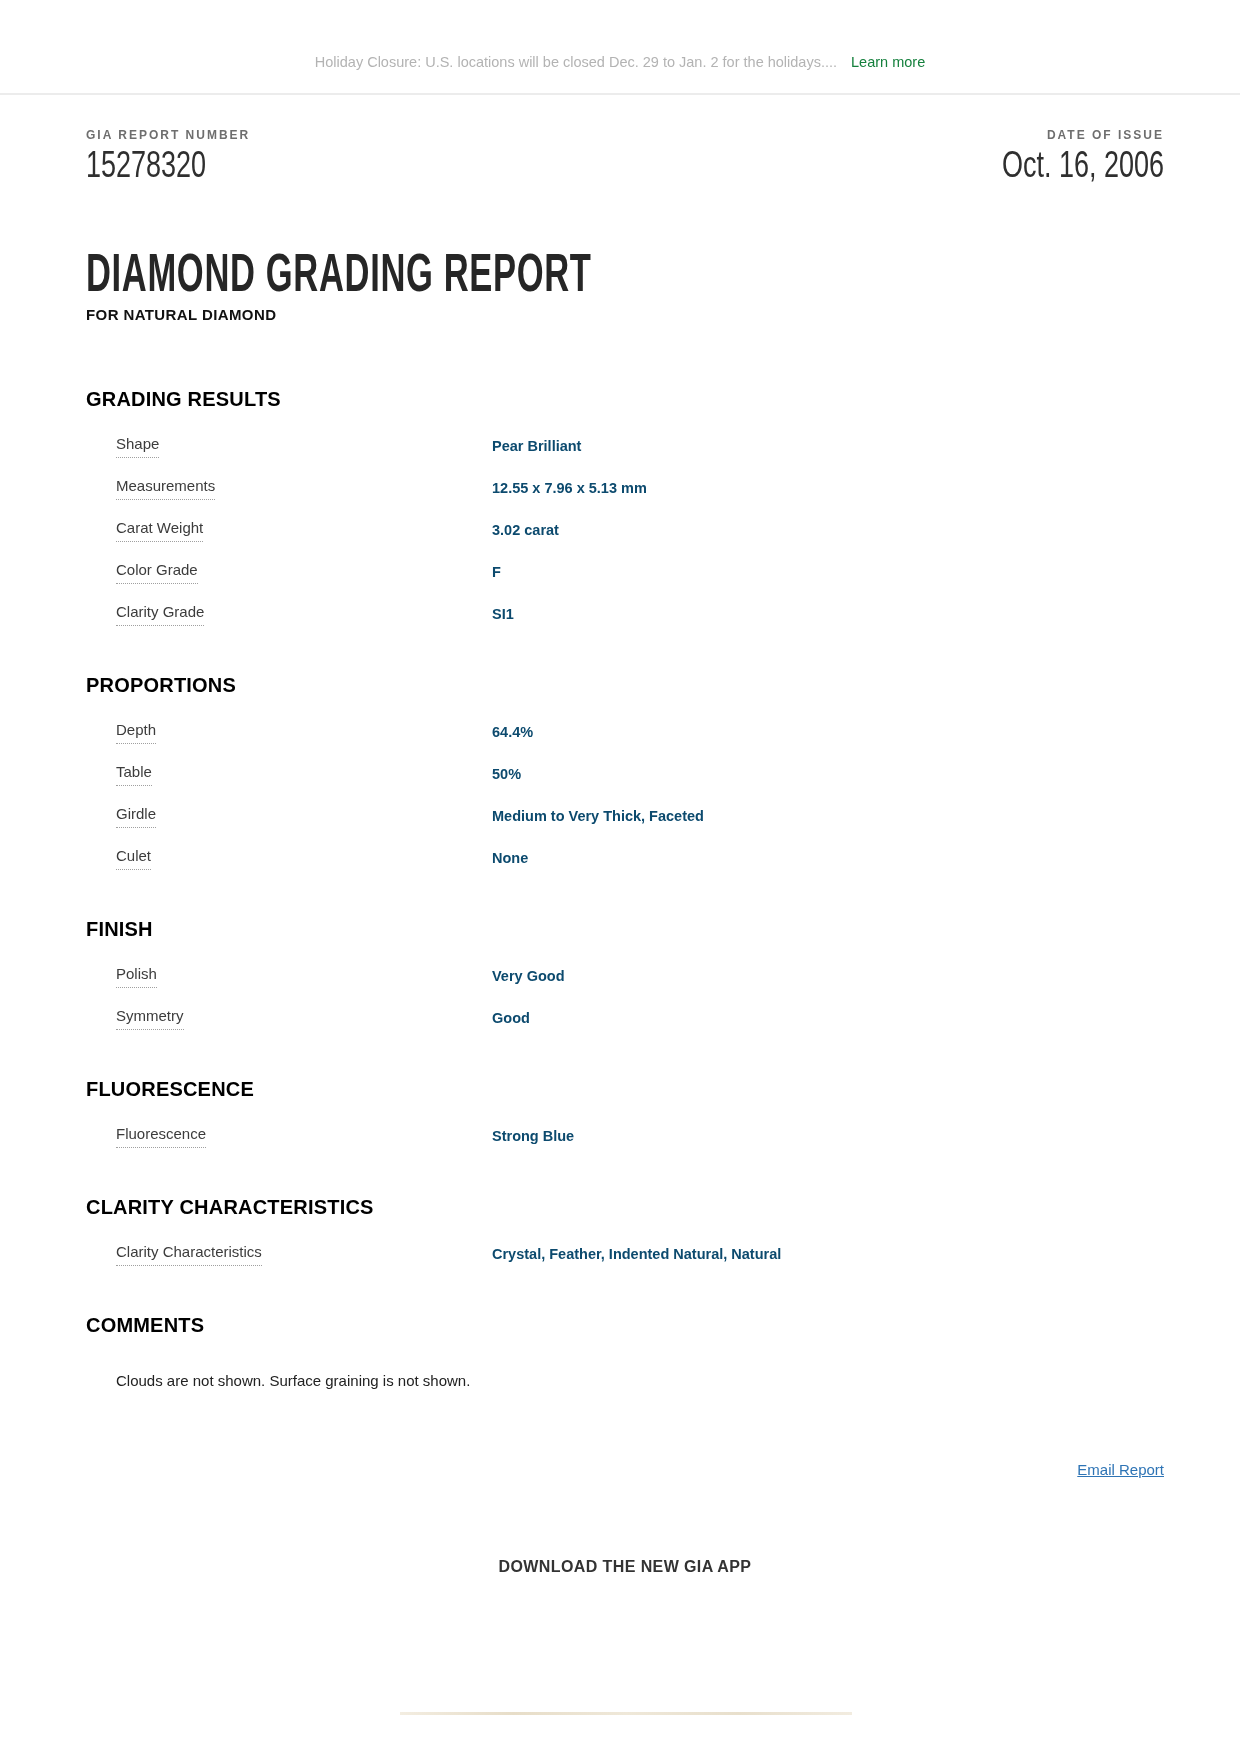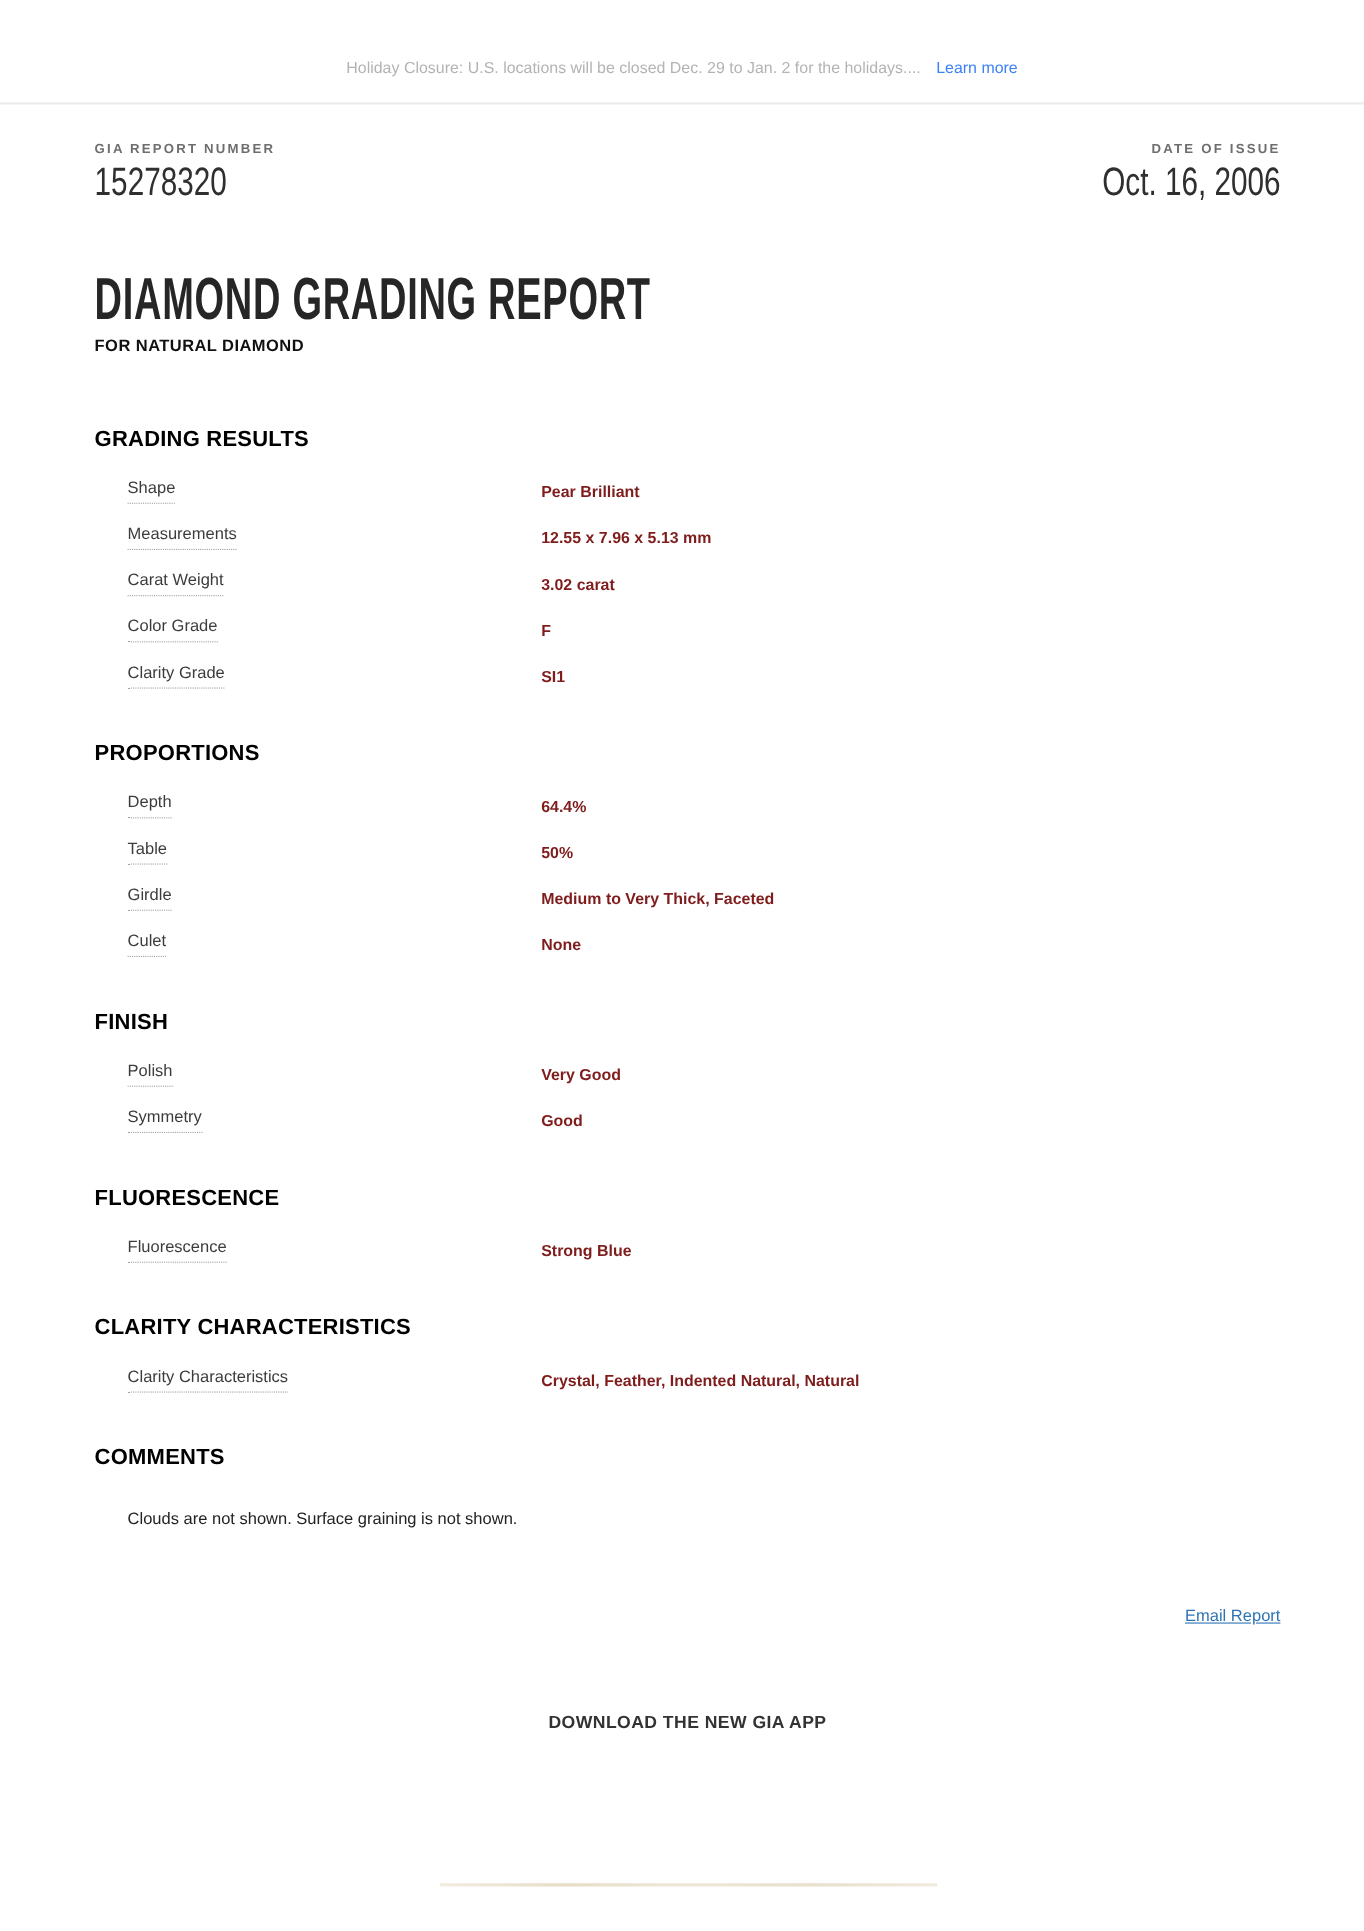--- a/index.html
+++ b/index.html
@@ -9,21 +9,21 @@
     font-family:"Liberation Sans",sans-serif;
   }
   
   .banner{
     padding:53px 0 22px 0;
     border-bottom:2px solid #ececec;
     text-align:center;
     font-size:14.5px;line-height:18px;color:#b3b3b3;
   }
   .banner .learn-more{
-    color:#3b82f6;text-decoration:none;margin-left:14px;cursor:pointer;
+    color:#15803d;text-decoration:none;margin-left:14px;cursor:pointer;
   }
   .content{padding:0 76px 0 86px;}
   
   .header-row{display:flex;justify-content:space-between;margin-top:33px;}
   .meta-label{
     font-size:12px;font-weight:bold;letter-spacing:2px;
     color:#6e6e6e;line-height:15px;
   }
   .meta-value{
     font-size:36px;line-height:38px;color:#2f2f2f;margin-top:3px;
@@ -42,28 +42,28 @@
     margin-top:2px;font-size:15px;line-height:19px;font-weight:bold;
     letter-spacing:0.4px;color:#111111;
   }
   
   .section{margin-top:50px;}
   .section.first{margin-top:66px;}
   .section-heading{
     font-size:20px;line-height:19px;font-weight:bold;color:#000000;
     letter-spacing:0.2px;
   }
-  .row{display:flex;align-items:flex-end;padding-left:30px;margin-top:18px;}
+  .row{display:flex;align-items:center;padding-left:30px;margin-top:18px;}
   .section-heading + .row{margin-top:25px;}
   .row-label-cell{width:376px;flex-shrink:0;}
   .row-label{
     display:inline-block;font-size:15px;line-height:19px;color:#3c3c3c;
     border-bottom:1px dotted #a0a0a0;padding-bottom:4px;cursor:pointer;
   }
-  .row-value{font-size:14.5px;line-height:19px;font-weight:bold;color:#7f1d1d;}
+  .row-value{font-size:14.5px;line-height:19px;font-weight:bold;color:#0c4a6e;}
   .comment-text{
     padding-left:30px;margin-top:36px;
     font-size:15px;line-height:19px;color:#222222;
   }
   
   .email-wrap{text-align:right;margin-top:70px;}
   .email-link{
     color:#2e74b5;font-size:15px;line-height:19px;
     text-decoration:underline;cursor:pointer;
   }

